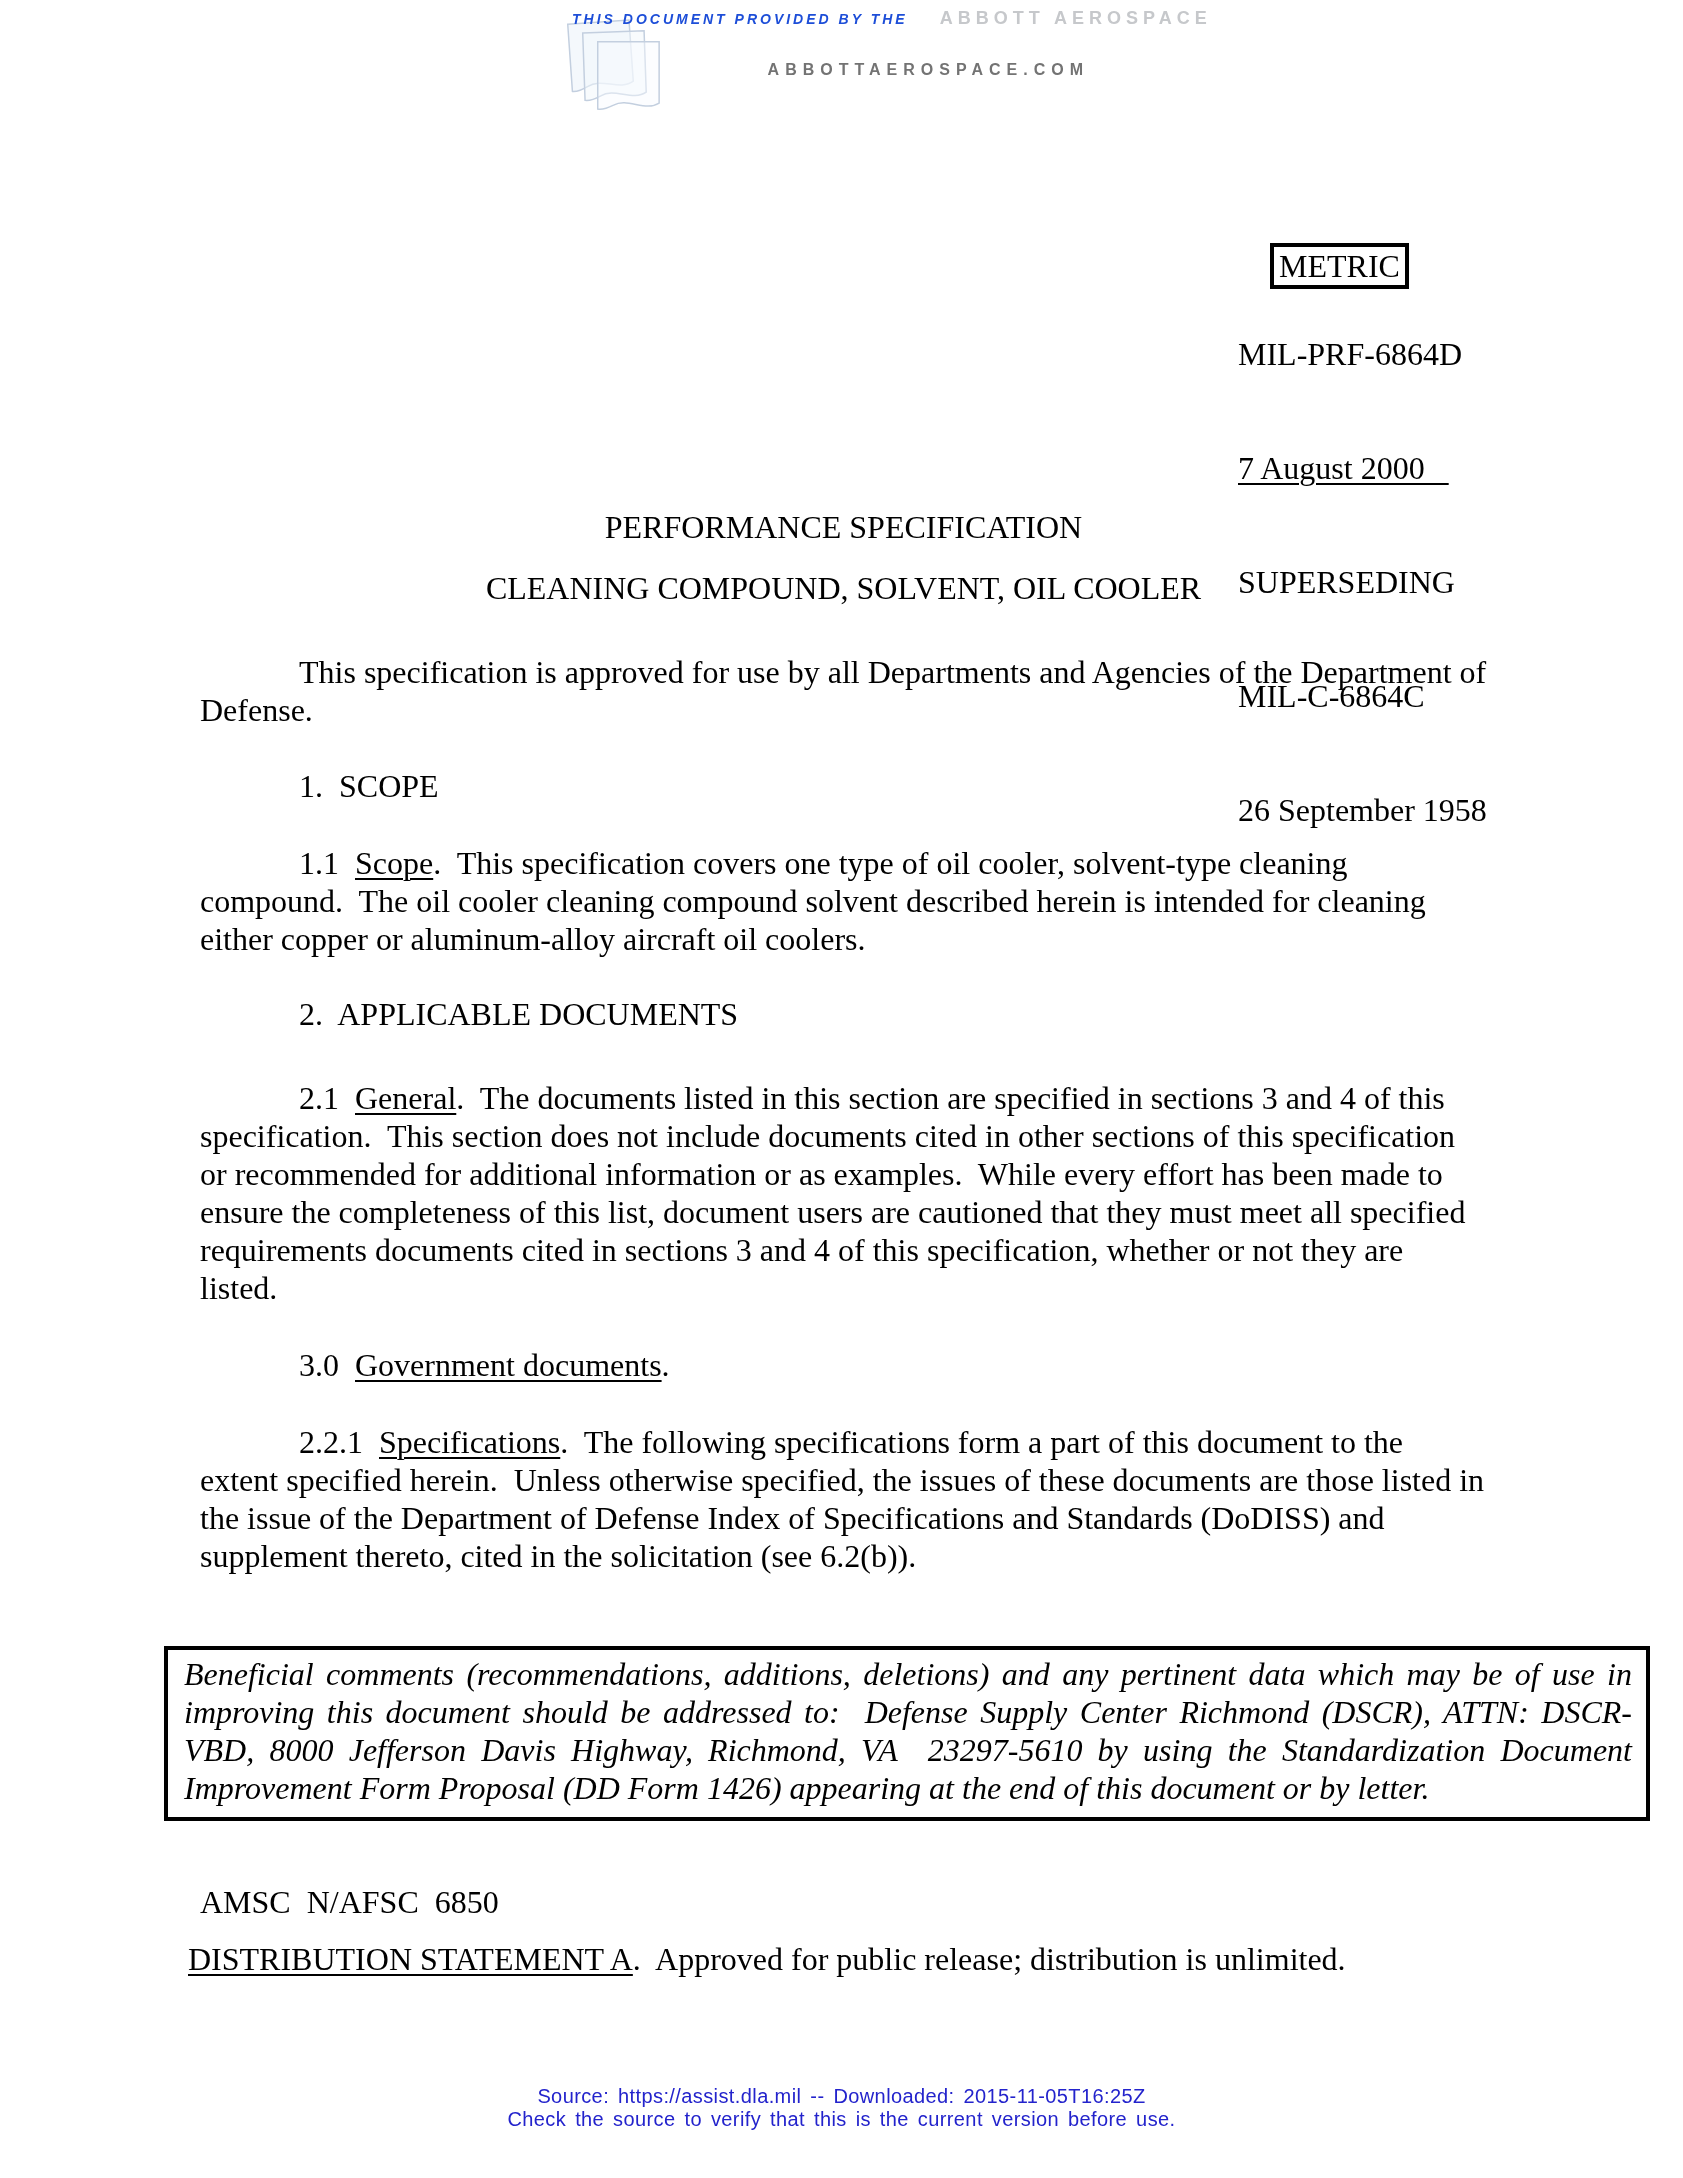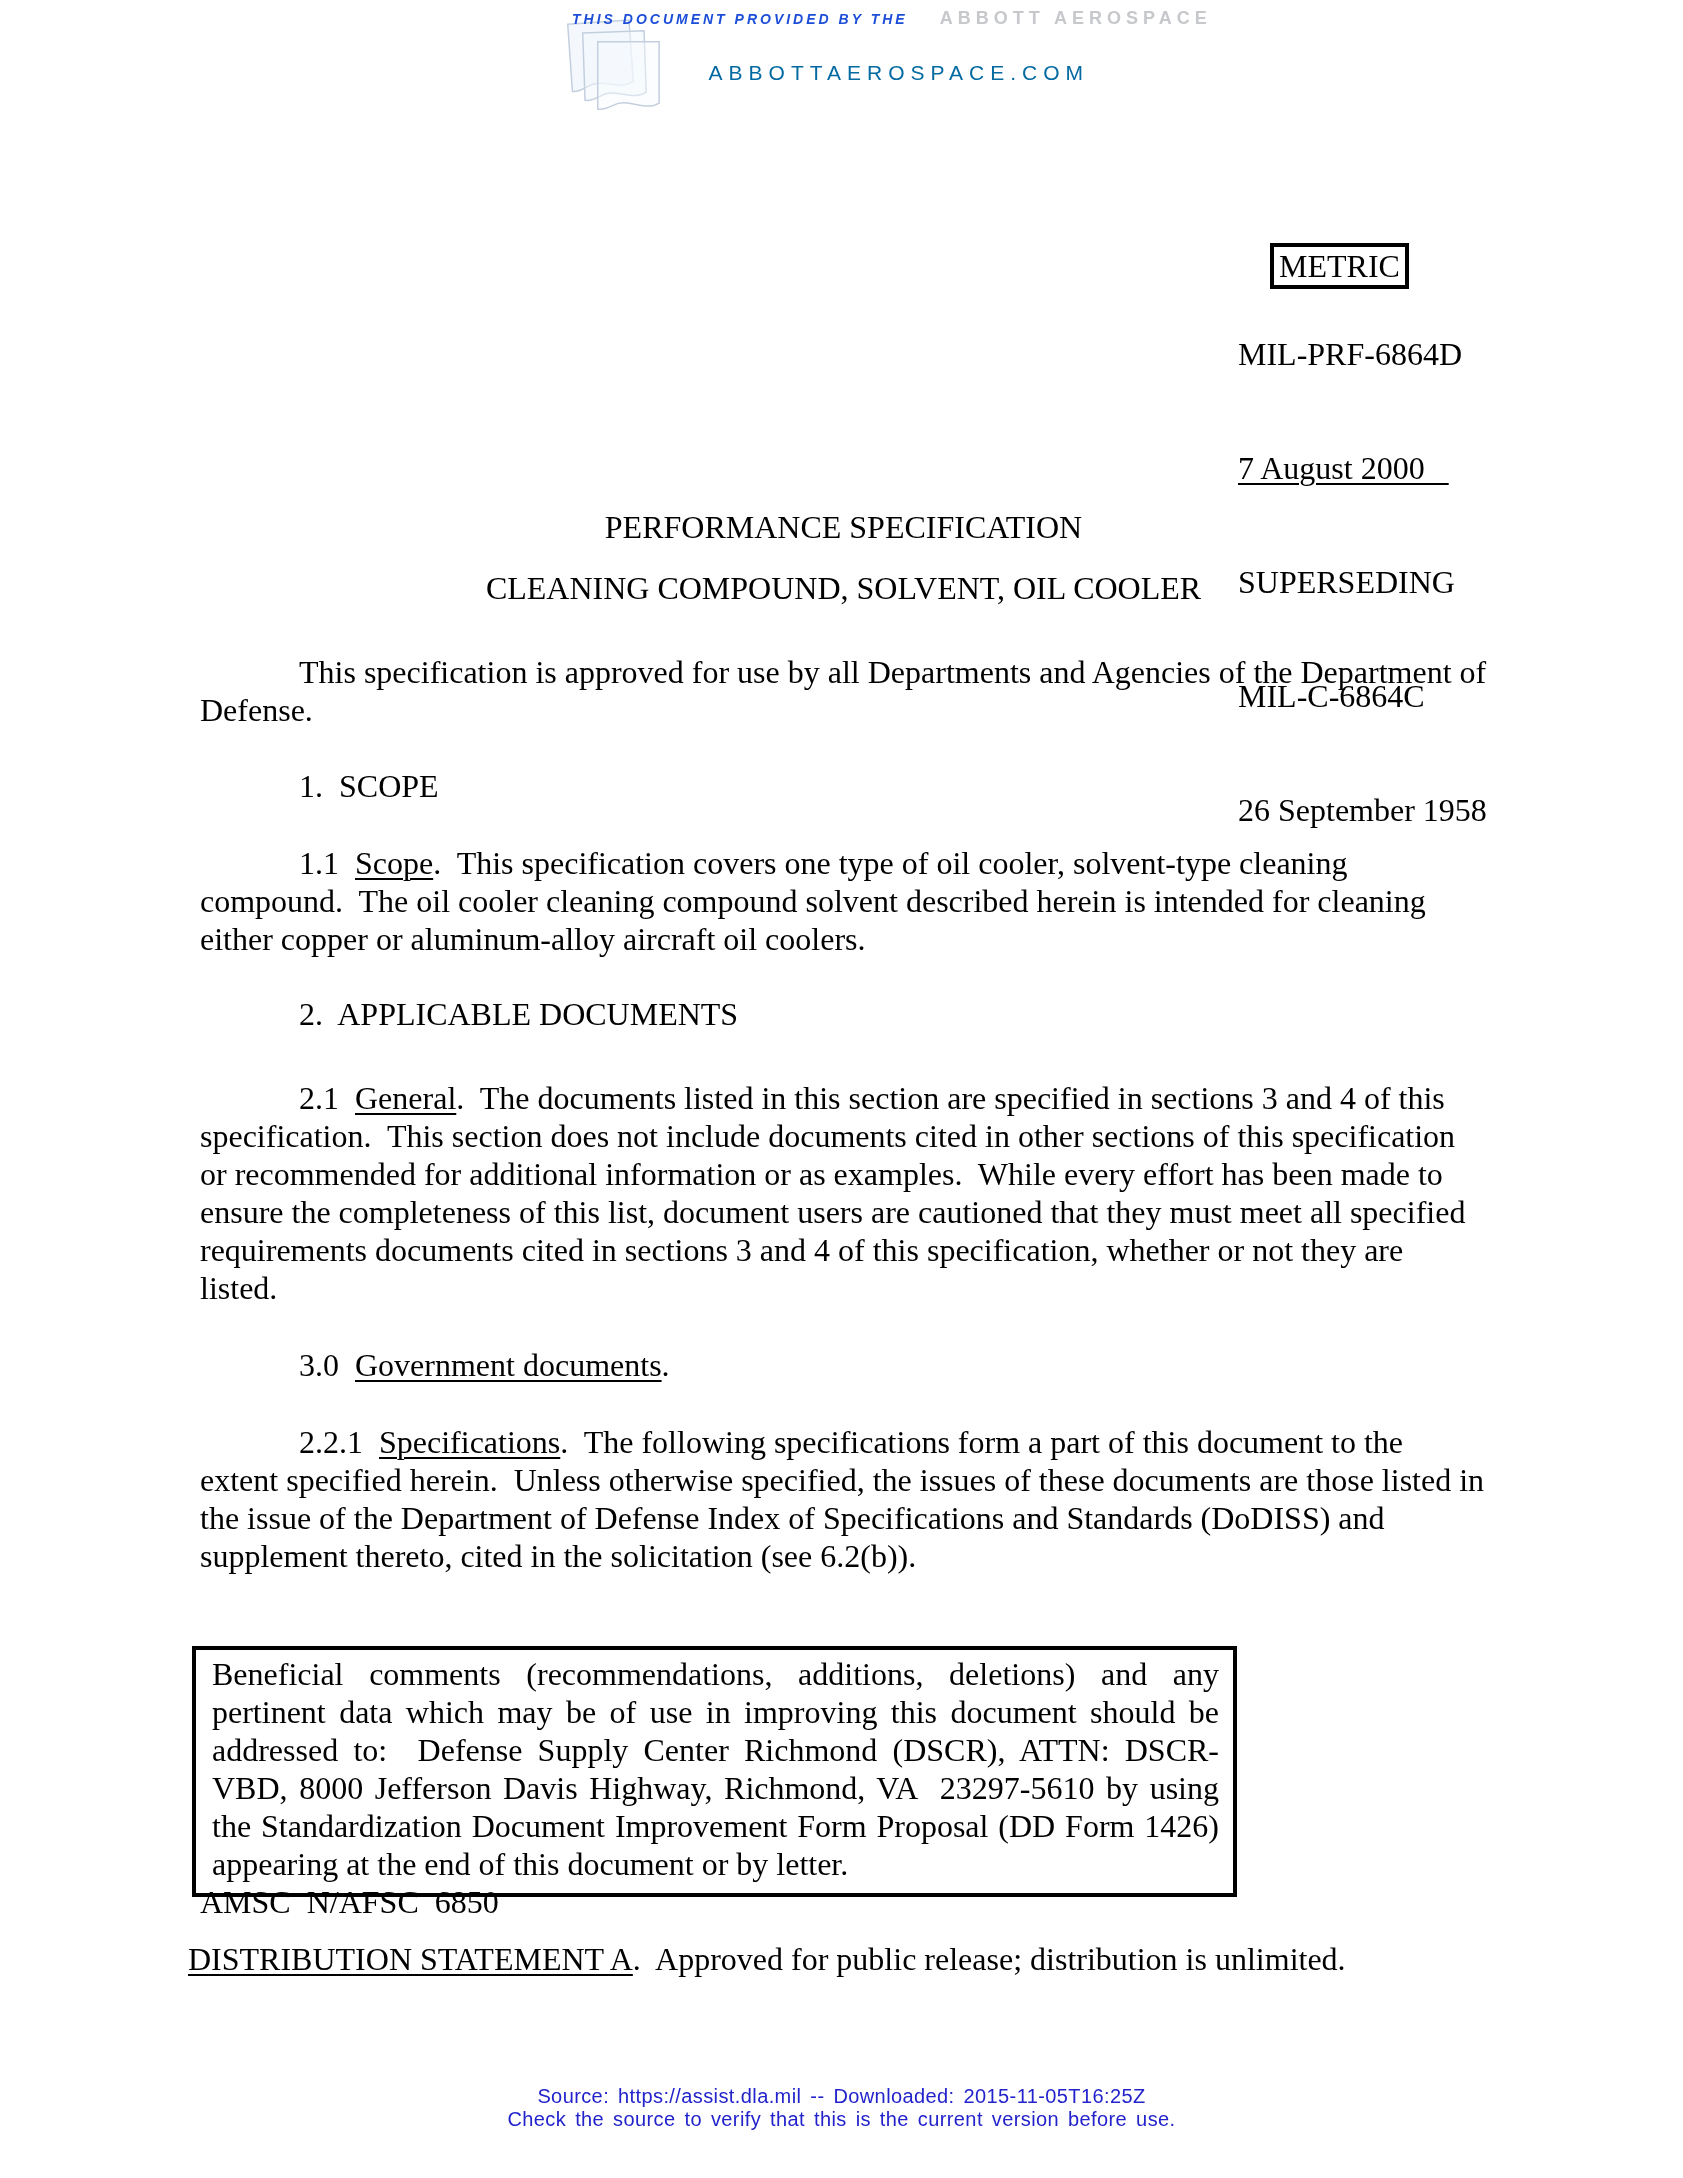--- a/index.html
+++ b/index.html
@@ -22,22 +22,22 @@
     font-family:"Liberation Sans",sans-serif;font-weight:bold;
     font-size:18px;letter-spacing:5px;color:#c6c8cb;margin-left:28px;
   }
   .logo-title{
     position:absolute;right:0;top:26px;
     font-family:"Liberation Sans",sans-serif;font-weight:bold;
     font-size:30px;letter-spacing:11px;color:#a2b7d1;white-space:nowrap;
   }
   .logo-domain{
     position:absolute;right:0;top:61px;
-    font-family:"Liberation Sans",sans-serif;font-weight:normal;
-    font-size:21px;letter-spacing:6px;color:#0369a1;white-space:nowrap;
+    font-family:"Liberation Sans",sans-serif;font-weight:bold;
+    font-size:16px;letter-spacing:6px;color:#737373;white-space:nowrap;
   }
   #logo-icon{position:absolute;left:8px;top:16px;}
   
   #docid{
     position:absolute;left:1238px;top:194px;
     font-size:32px;line-height:38px;white-space:pre-wrap;
   }
   #metric-box{
     display:inline-block;border:4px solid #000;
     padding:0 5px;margin-bottom:8px;margin-top:11px;
@@ -46,25 +46,25 @@
   
   .blk{
     position:absolute;left:200px;width:1287px;
     font-size:32px;line-height:38px;
     white-space:pre-wrap;
   }
   .center{text-align:center;}
   .indent{text-indent:99px;}
   
   #comments-box{
-    position:absolute;left:192px;top:1646px;width:1045px;
+    position:absolute;left:164px;top:1646px;width:1486px;
     border:4px solid #000;box-sizing:border-box;
     padding:5px 14px 10px 16px;
     font-size:32px;line-height:38px;
-    text-align:justify;white-space:pre-wrap;
+    text-align:justify;white-space:pre-wrap;font-style:italic;
   }
   
   #id-row{
     position:absolute;left:200px;top:1883px;width:1289px;
     display:flex;justify-content:flex-start;
     font-size:32px;line-height:38px;white-space:pre-wrap;
   }
   #distribution{
     position:absolute;left:188px;top:1940px;width:1337px;
     font-size:32px;line-height:38px;white-space:pre-wrap;

